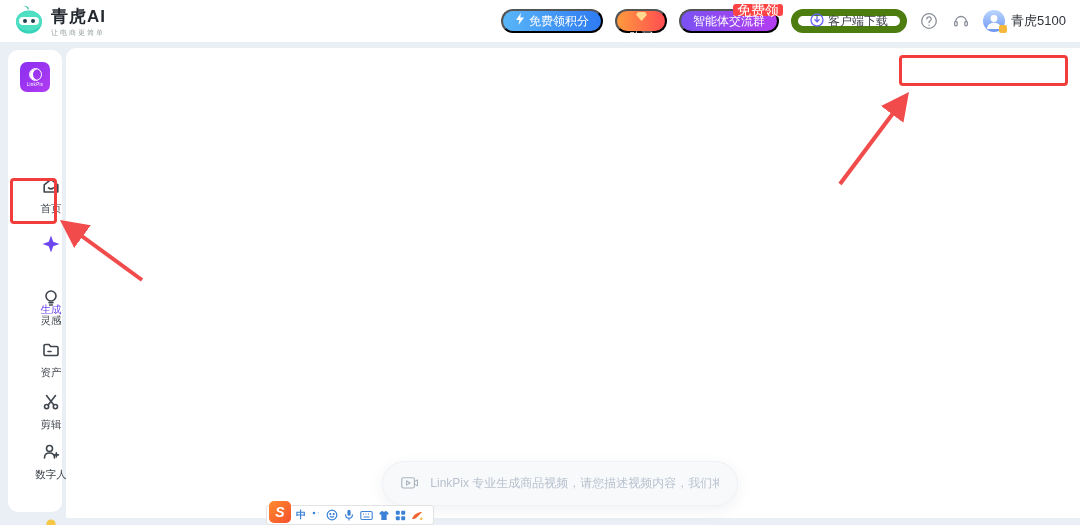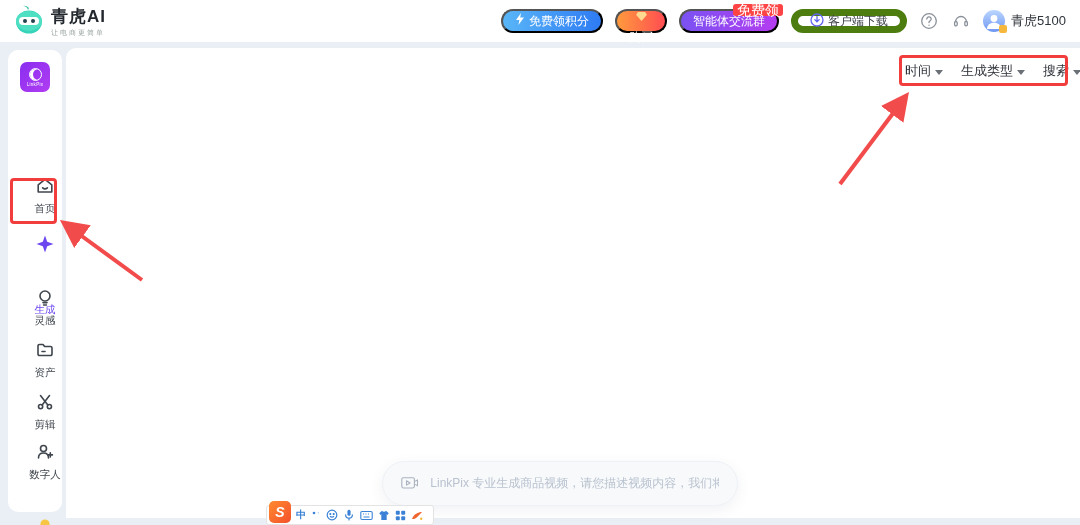--- a/index.html
+++ b/index.html
@@ -29,21 +29,21 @@
   .avatar .vip { position:absolute; right:-2px; bottom:-1px; width:8px; height:8px; background:#f6b83c; border-radius:2px; }
   .username { font-size:13px; color:#2e333a; }
 
   
   .sidebar { position:absolute; left:8px; top:50px; width:54px; height:462px; background:#fff; border-radius:10px; z-index:4; }
   .lp-logo { position:absolute; left:12px; top:12px; width:30px; height:30px; border-radius:7px;
              background:linear-gradient(135deg,#8a2ff0,#b13cf2); display:flex; flex-direction:column;
              align-items:center; justify-content:center; cursor:pointer; }
   .lp-logo .moon { width:13px; height:13px; border-radius:50%; box-shadow:3px 0 0 0 #fff inset; border:1.5px solid #fff; }
   .lp-logo .lp-t { font-size:4.5px; color:#fff; margin-top:1px; letter-spacing:.3px; }
-  .side-item { position:absolute; left:2px; width:70px; text-align:center; cursor:pointer; color:#3f454d; }
+  .side-item { position:absolute; left:8px; width:70px; text-align:center; cursor:pointer; color:#3f454d; }
   .side-item .lab { display:block; font-size:10.5px; margin-top:2px; color:#3f454d; }
   .side-item.active .lab { color:#6c47f0;margin-top:45px; }
 
   
   .content { position:absolute; left:66px; top:48px; width:1014px; height:470px; background:#fff; border-radius:10px 0 0 0; z-index:1; }
 
   .filters { position:absolute; left:905px; top:62px; display:flex; gap:18px; z-index:6; }
   .filter { display:flex; align-items:center; gap:4px; font-size:13px; color:#2b2f36; cursor:pointer; white-space:nowrap; }
   .chev { width:0; height:0; border-left:4px solid transparent; border-right:4px solid transparent; border-top:5px solid #6b7077; margin-top:2px; }
 
@@ -230,34 +230,20 @@
         <circle cx="10" cy="8" r="4.6" fill="#f6c644"></circle>
         <rect x="8" y="13.2" width="4" height="1.7" rx="0.8" fill="#f6c644"></rect>
         <rect x="8.6" y="15.6" width="2.8" height="1.4" rx="0.7" fill="#f6c644"></rect>
       </svg>
       
     </div>
   </div>
 
   <div class="content"></div>
 
-  <div class="filters">
-    <span class="filter">
-      <span>时间</span>
-      <span class="chev"></span>
-    </span>
-    <span class="filter">
-      <span>生成类型</span>
-      <span class="chev"></span>
-    </span>
-    <span class="filter">
-      <span>搜索</span>
-      <span class="chev"></span>
-    </span>
-  </div>
 
   <div class="img-card img1">
     <svg width="160" height="132" viewBox="0 0 160 132">
       <defs>
         <linearGradient id="ch1" x1="0" y1="0" x2="1" y2="1">
           <stop offset="0" stop-color="#f6e8d6"></stop>
             <stop offset=".55" stop-color="#e7c7a7"></stop>
             <stop offset="1" stop-color="#cfa67f"></stop>
         </linearGradient>
       </defs>

